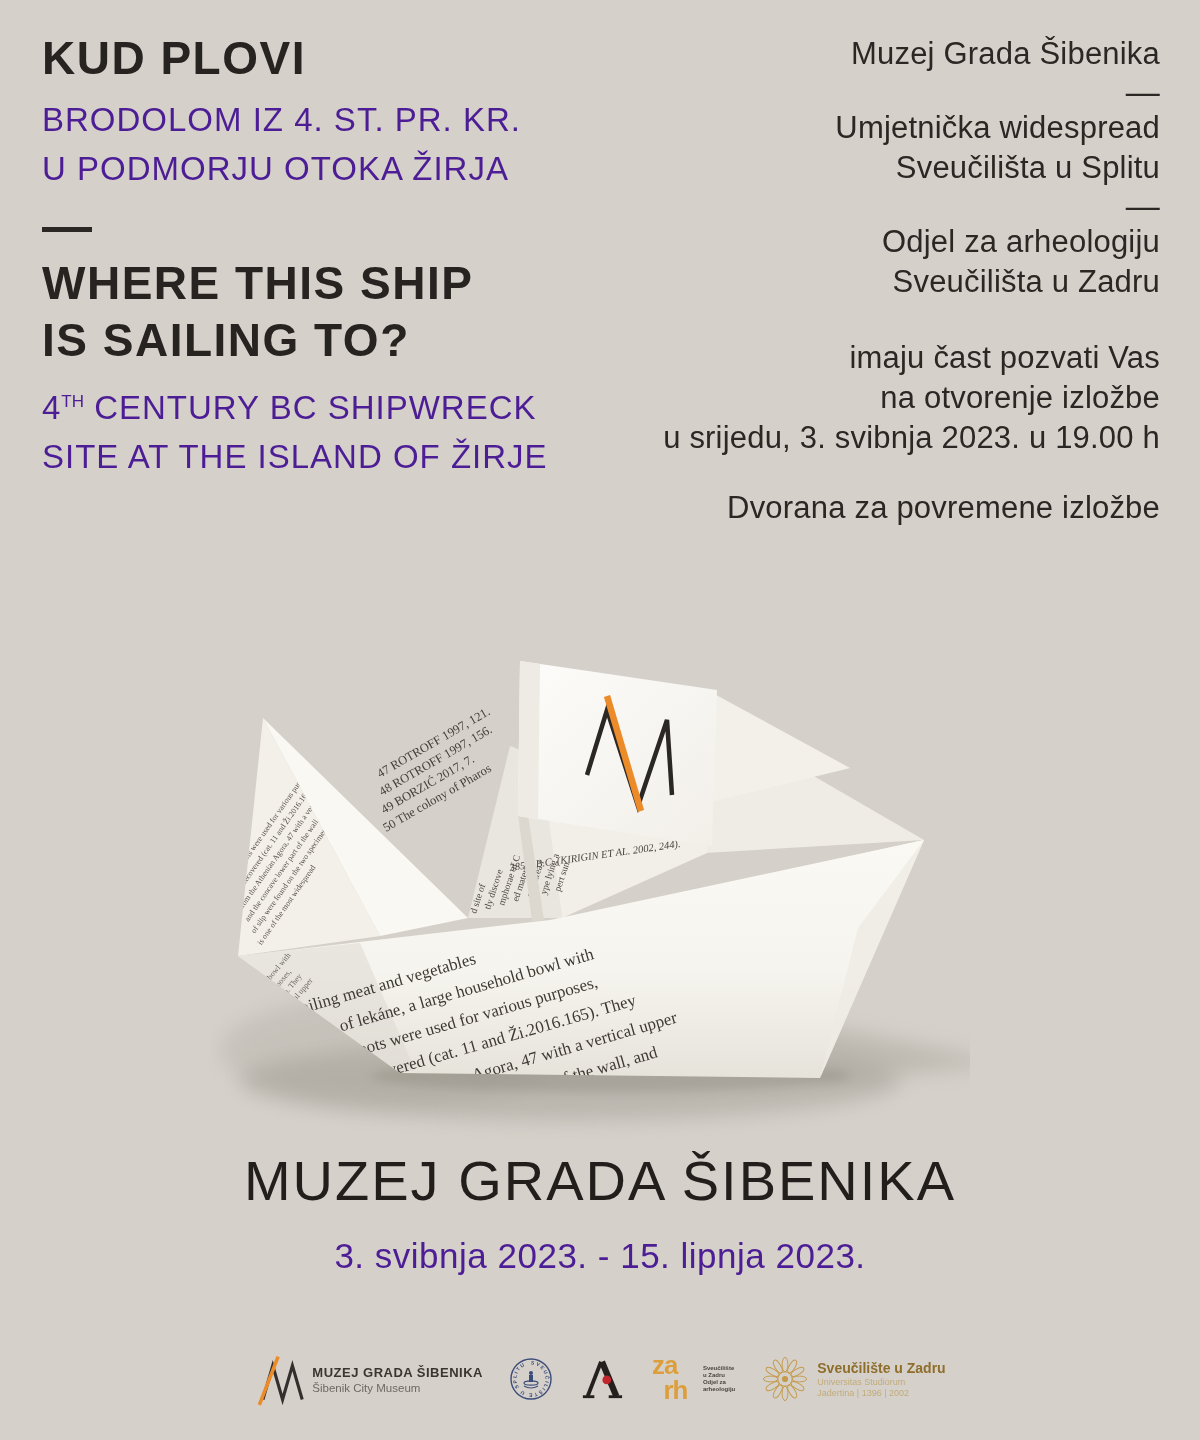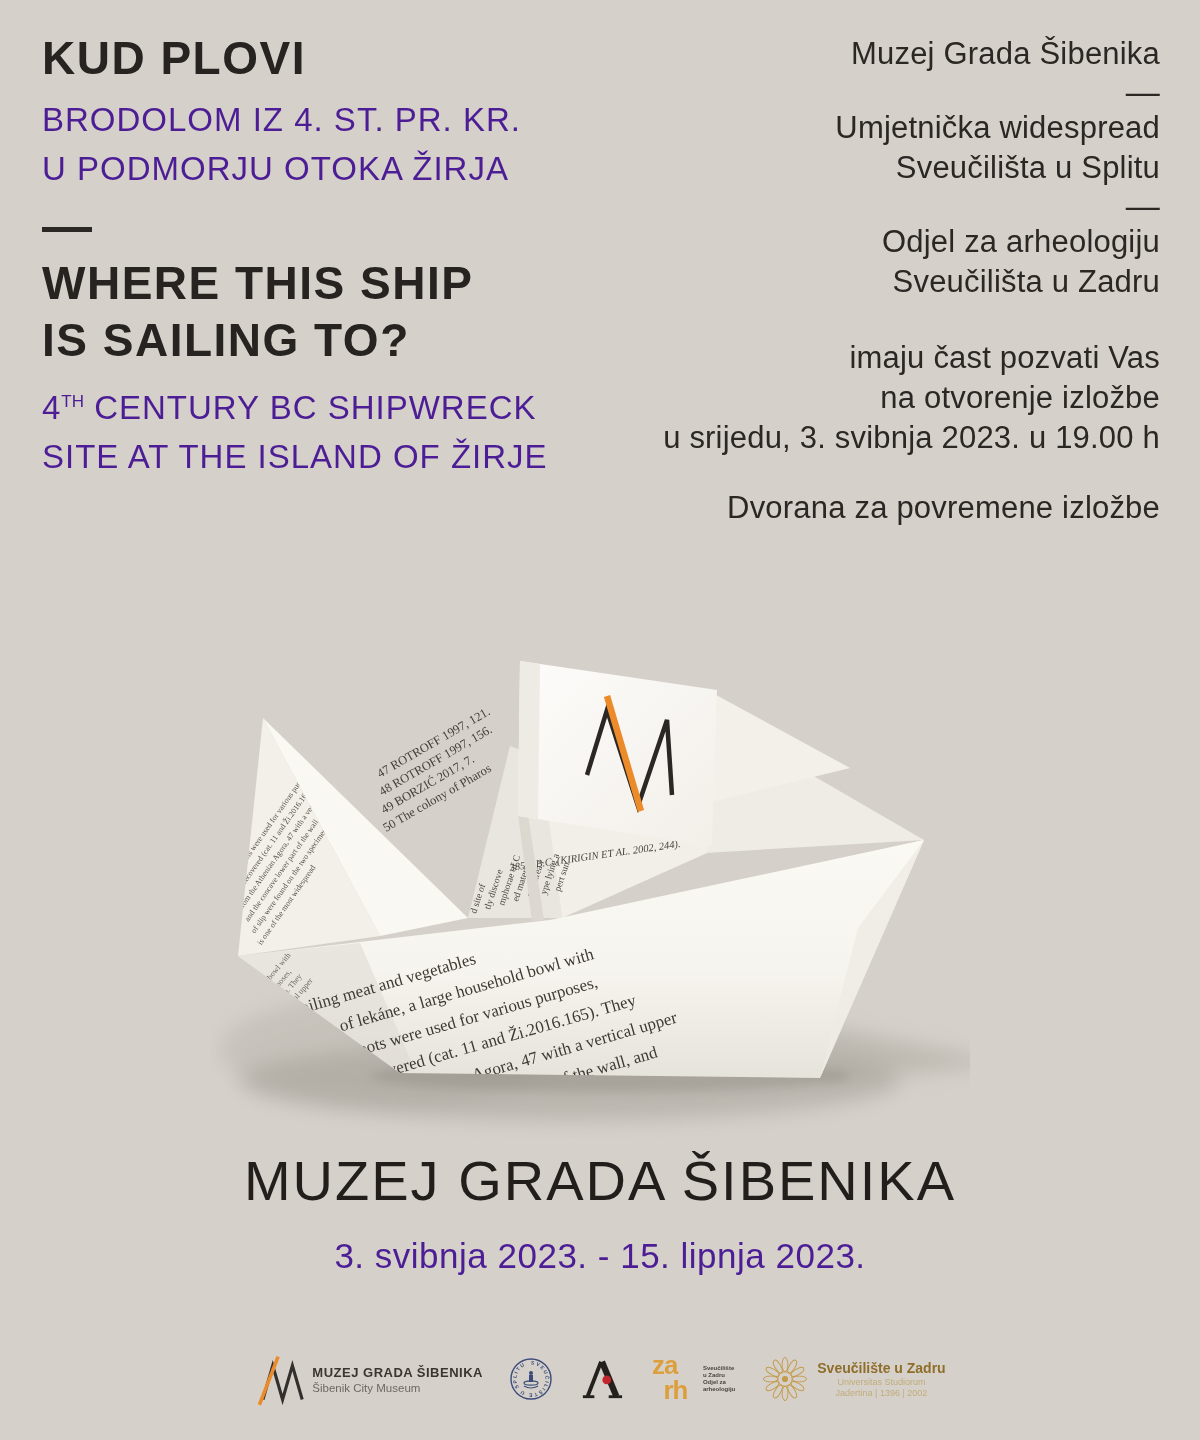--- a/index.html
+++ b/index.html
@@ -36,21 +36,21 @@
   .footer-title{position:absolute;top:1148px;left:0;width:100%;text-align:center;font-size:56px;font-weight:400;letter-spacing:2px;color:#211e1c;}
   .footer-dates{position:absolute;top:1236px;left:0;width:100%;text-align:center;font-size:35px;font-weight:400;letter-spacing:0.5px;color:#4c1d95;}
 
   
   .logos{position:absolute;top:1350px;left:0;width:100%;display:flex;justify-content:center;align-items:center;gap:26px;}
   .logo-item{display:flex;align-items:center;gap:8px;}
   .museum-logo-text .l1{font-size:13px;font-weight:700;letter-spacing:0.5px;color:#3a3530;}
   .museum-logo-text .l2{font-size:11.5px;font-weight:400;color:#6e6961;margin-top:2px;}
   .zarh-text{font-size:6px;line-height:7px;color:#4a443c;font-weight:700;}
   .zadar-text .z1{font-size:14px;font-weight:700;color:var(--c-goldtext);}
-  .zadar-text .z2,.zadar-text .z3{font-size:9px;color:#c2ab79;margin-top:1px;text-align:center;}
+  .zadar-text .z2,.zadar-text .z3{font-size:9px;color:#c2ab79;margin-top:1px;}
 </style>
 </head>
 <body>
 
 <div class="poster">
 
   <div class="col-left">
     <div class="title">
       <div>KUD PLOVI</div>
     </div>

